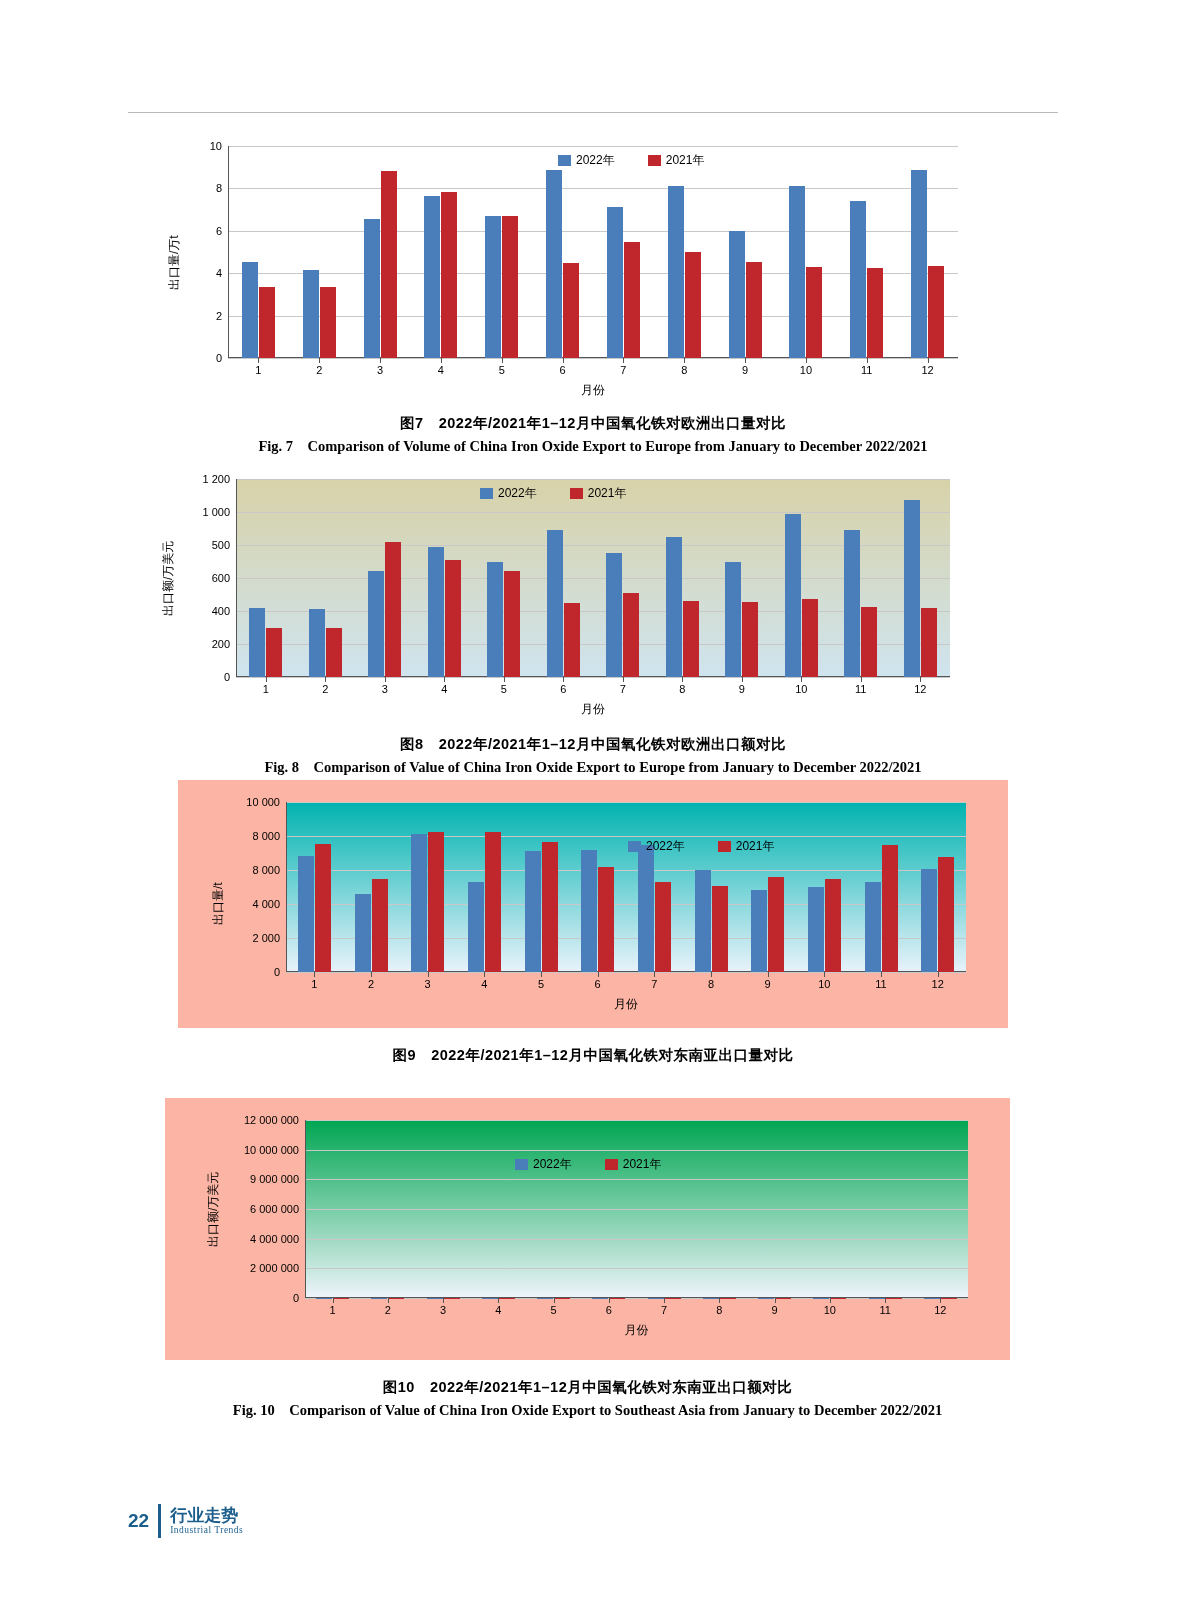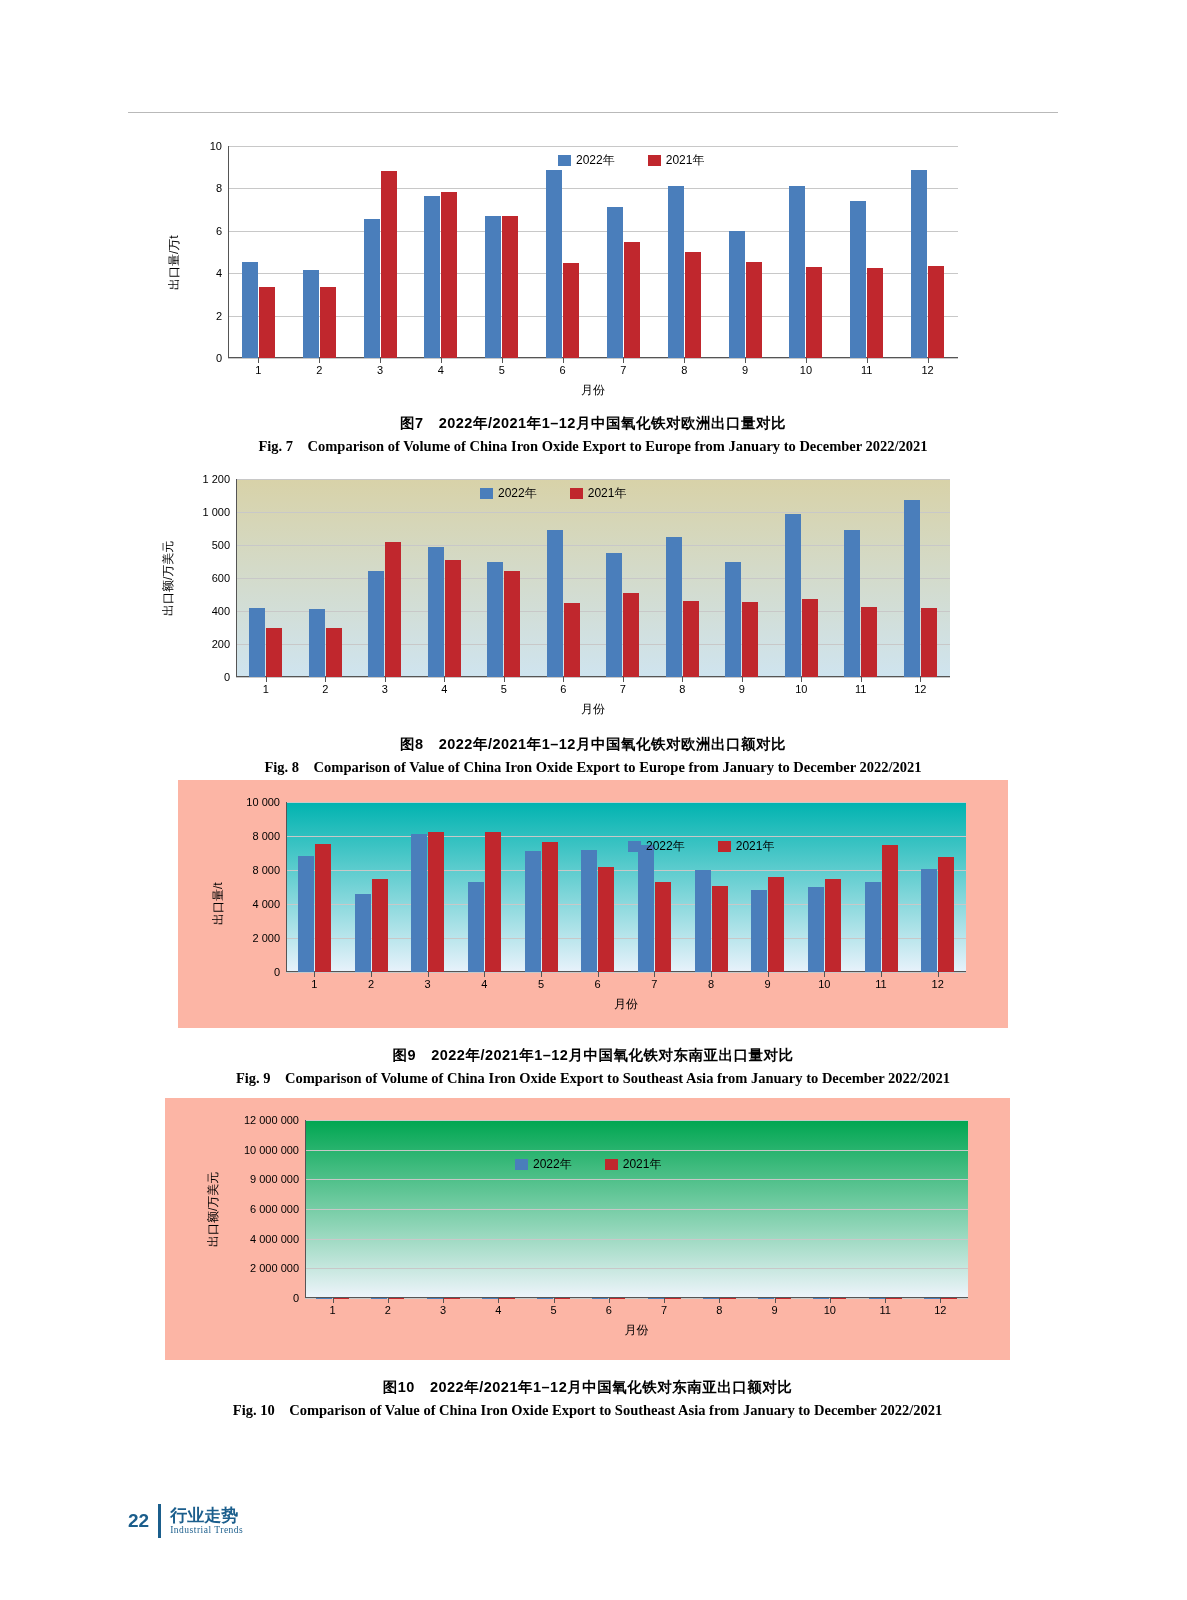--- a/index.html
+++ b/index.html
@@ -319,21 +319,20 @@
             <span class="swatch" style="background: rgb(74, 126, 187);"></span>
             <span>2022年</span>
           </div>
           <div class="item">
             <span class="swatch" style="background: rgb(192, 39, 45);"></span>
             <span>2021年</span>
           </div>
         </div>
       </div>
     <div class="caption-cn" style="margin-top:18px;">图9　2022年/2021年1–12月中国氧化铁对东南亚出口量对比</div>
-    <div class="caption-en">Fig. 9　Comparison of Volume of China Iron Oxide Export to Southeast Asia from January to December 2022/2021</div>
   </div>
 
   <div class="figure" style="left:165px;top:1098px;width:845px;">
     <div class="chart" id="chart-fig10" style="height:262px;background:#fcb5a5;">
         <div class="plot" style="left: 140px; top: 22px; width: 663px; height: 178px; background: linear-gradient(rgb(0, 166, 81), rgb(238, 244, 251));">
           <div class="gridline" style="top: 178px;"></div>
           <div class="ytick" style="top: 178px;">0</div>
           <div class="gridline" style="top: 148.333px;"></div>
           <div class="ytick" style="top: 148.333px;">2 000 000</div>
           <div class="gridline" style="top: 118.667px;"></div>

